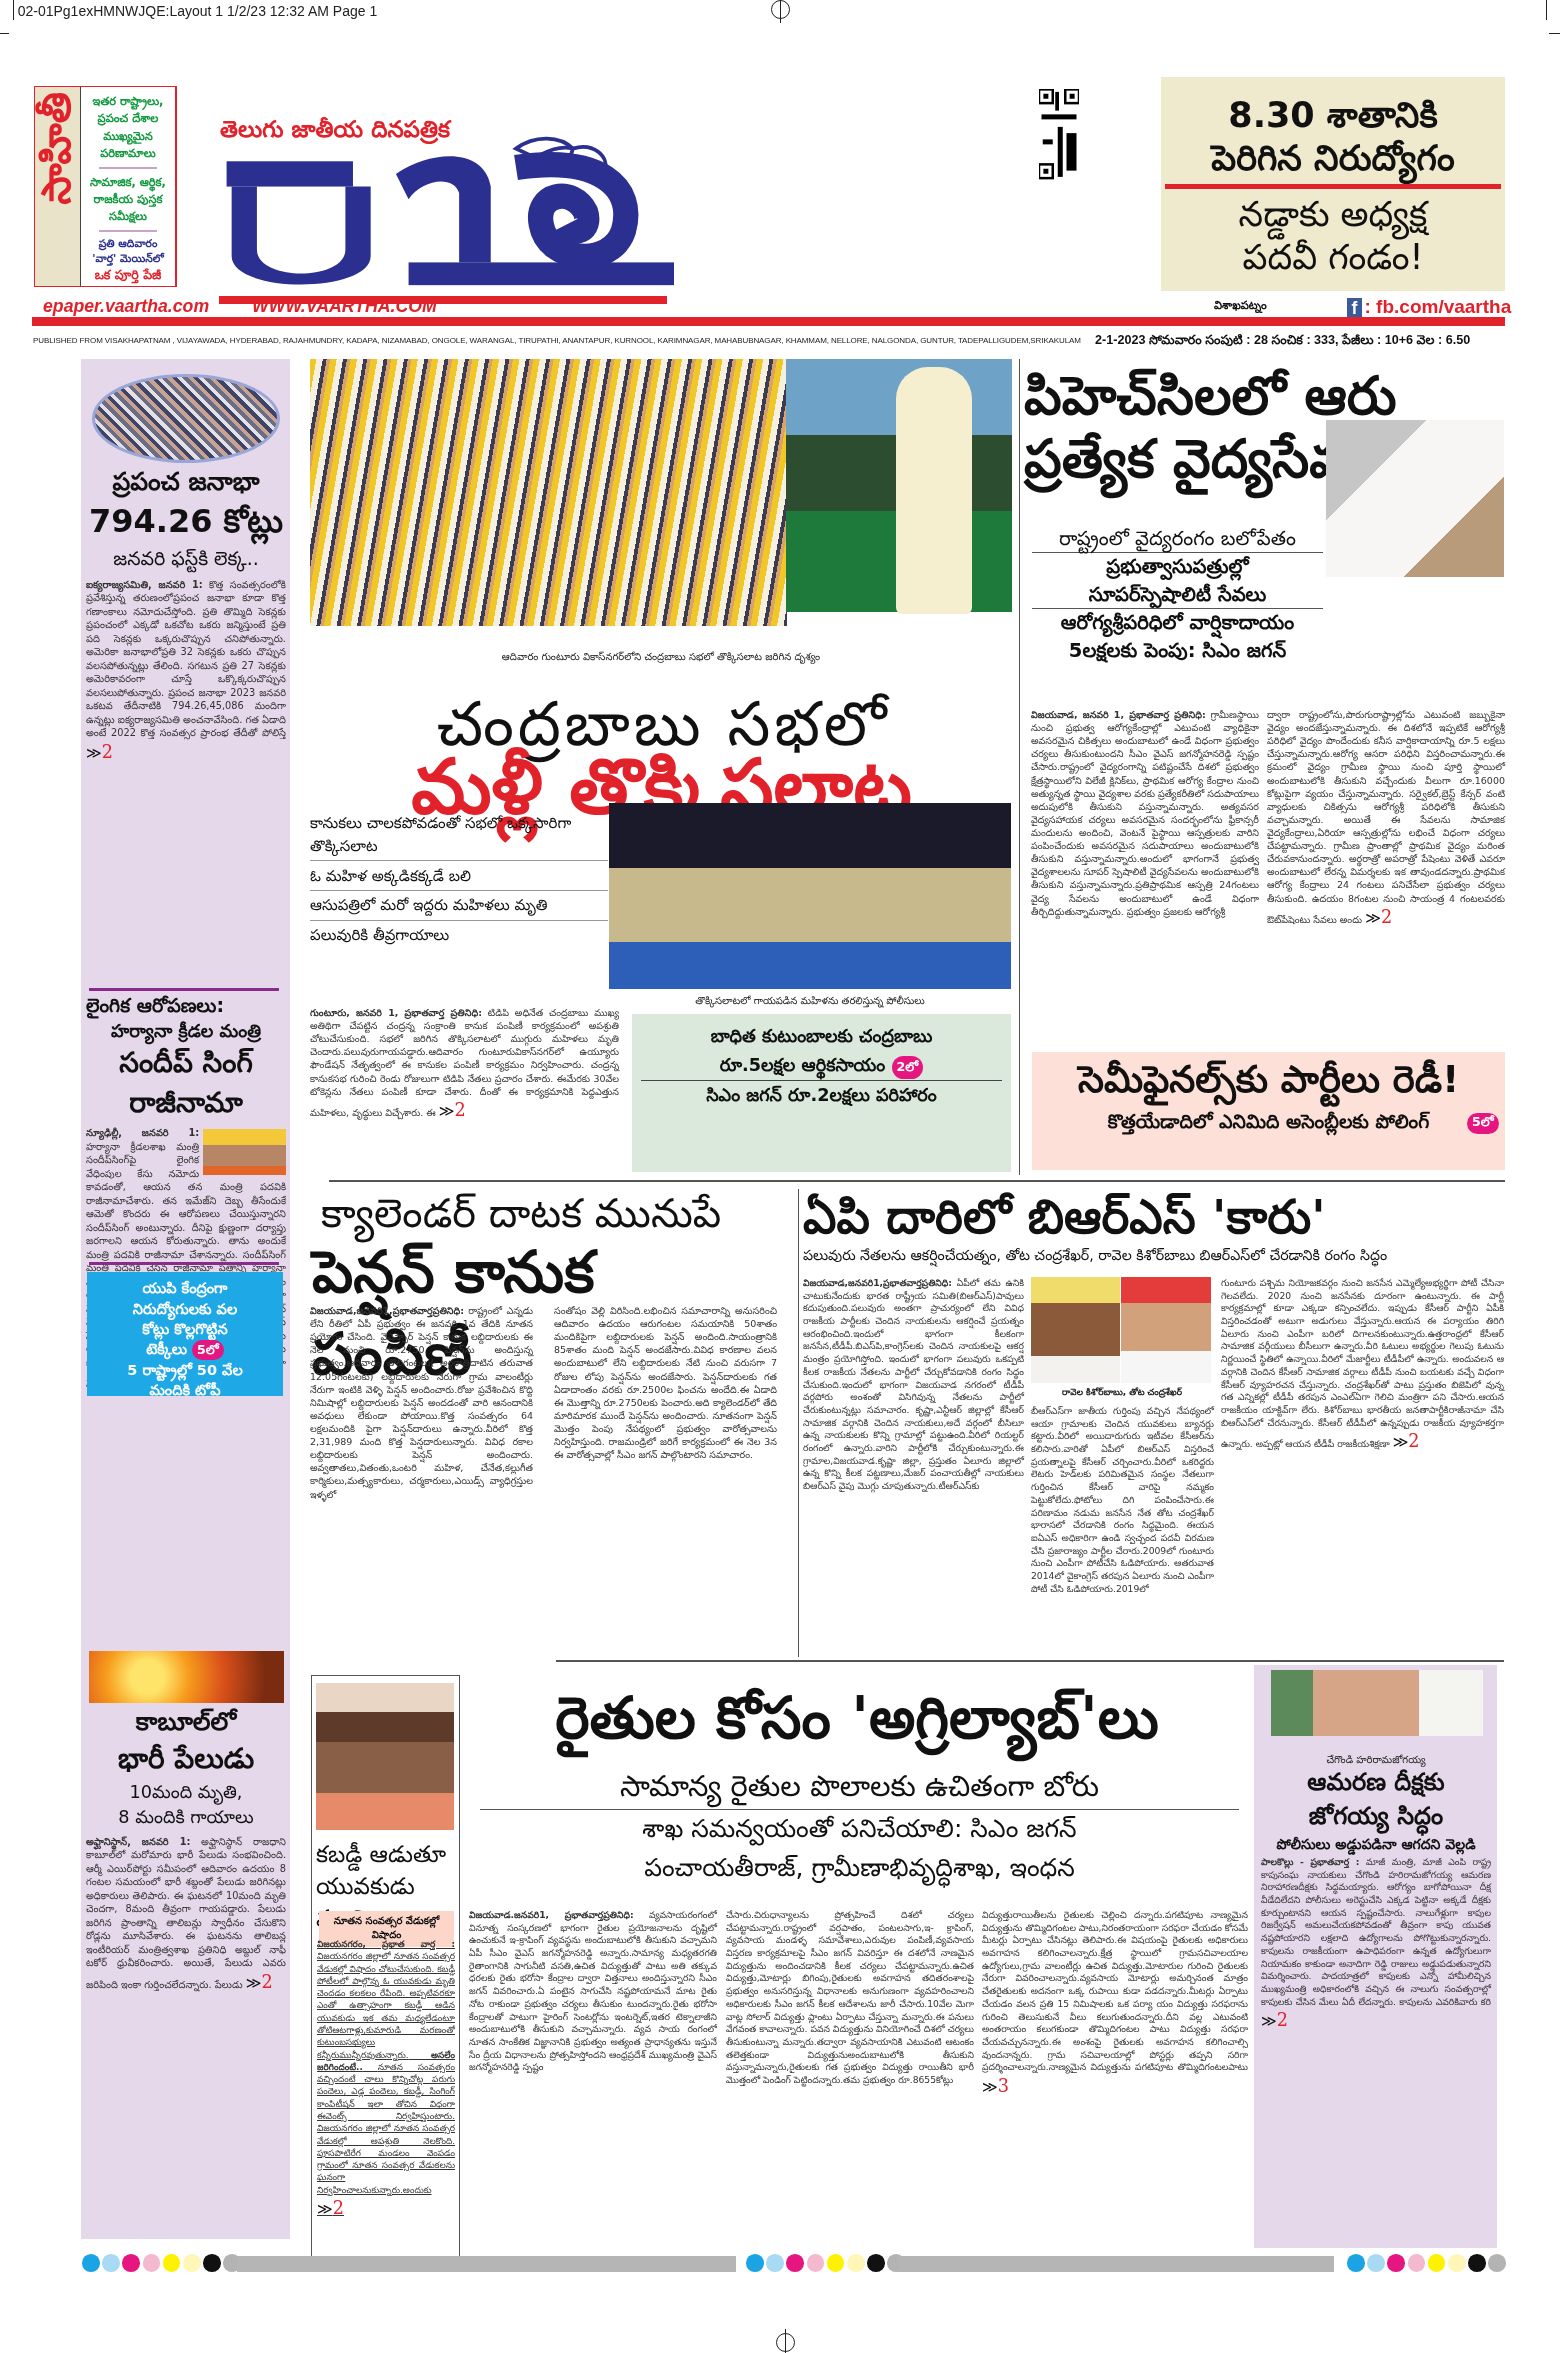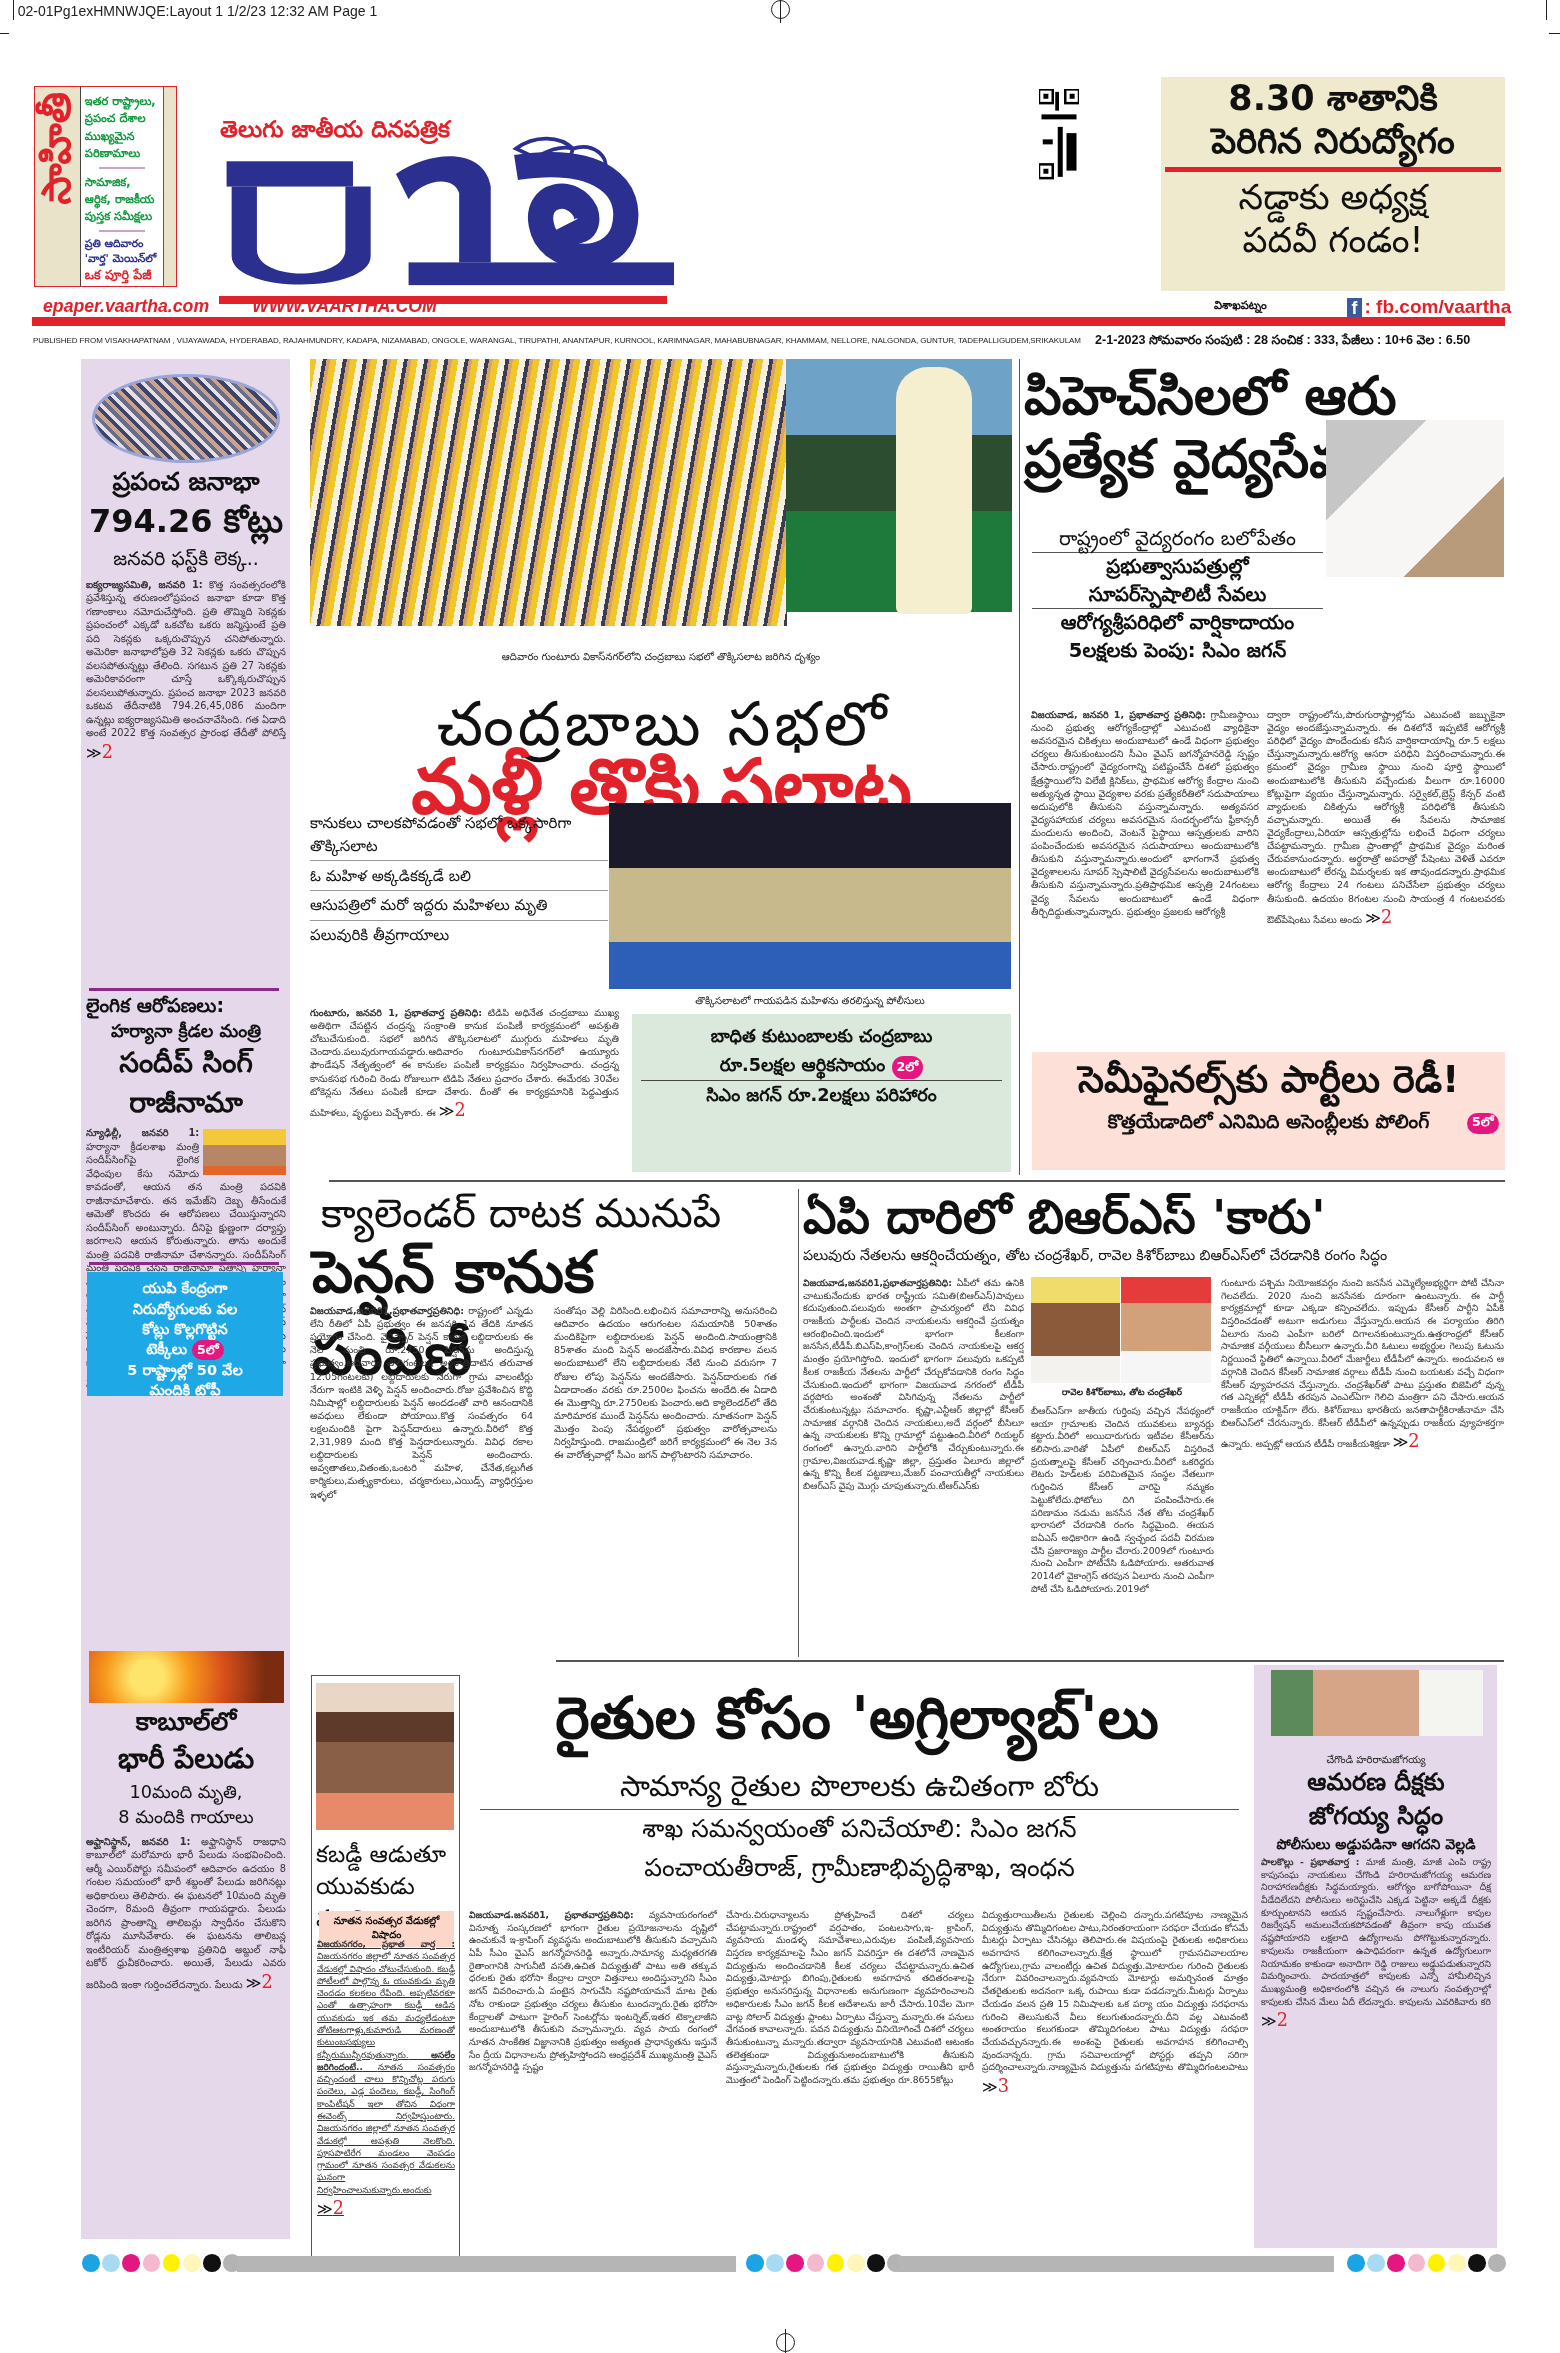--- a/index.html
+++ b/index.html
@@ -7,32 +7,32 @@
   body { position: relative; font-family: "DejaVu Sans", sans-serif; color: #111; }
   .abs { position: absolute; }
   .slug { left: 17.7px; top: 2.5px; font-size: 14px; font-family: "Liberation Sans", sans-serif; color: #222; }
   .crop { background: #222; }
   .reg { width: 19px; height: 19px; border: 1.3px solid #222; border-radius: 50%; }
   .reg::after { content: ""; position: absolute; left: 7.6px; top: -5px; width: 1.3px; height: 26.6px; background: #222; }
   
   .promo { left: 34px; top: 86px; width: 143px; height: 201px; border: 1.3px solid #e2222a; background: #e9e3c9; overflow: hidden; }
   .promo-title { position: absolute; left: 1.3px; top: 5px; writing-mode: vertical-rl; transform: rotate(180deg); font-size: 40px; font-weight: bold; color: #e2222a; line-height: 1; }
   .promo-sub { position: absolute; left: 44px; top: 6.3px; writing-mode: vertical-rl; transform: rotate(180deg); font-size: 15px; color: #2b2f8f; font-weight: bold; }
-  .promo-box { left: 80px; top: 86px; width: 84px; height: 201px; border: 1.3px solid #e2222a; border-left: 1.3px solid #444; background: #fff; padding: 6.3px 3.8px; }
+  .promo-box { left: 80px; top: 86px; width: 96px; height: 201px; border: 1.3px solid #e2222a; border-left: 1.3px solid #444; background: #fff; padding: 6.3px 3.8px; text-align: center; }
   .promo-box .green { color: #119a3e; font-weight: bold; font-size: 11.4px; line-height: 1.5; }
   .promo-box .blue { color: #2b2f8f; font-size: 10.7px; font-weight: bold; line-height: 1.4; }
   .promo-box .red { color: #e2222a; font-size: 12.6px; font-weight: bold; }
   .promo-box hr { border: 0; height: 1.9px; background: #c9a3c9; margin: 5px 14px; }
   .web-links { left: 43px; top: 296px; font-family: "Liberation Sans", sans-serif; font-weight: bold; font-size: 17.7px; color: #e2222a; }
   .web-links span { margin-right: 38px; font-style: italic; }
   .logo-tag { left: 220px; top: 116px; font-size: 23px; color: #e2222a; font-weight: bold; }
   .logo { left: 219px; top: 136px; width: 455px; height: 158px; }
   .logo-red { left: 219px; top: 296px; width: 448px; height: 7.6px; background: #e2222a; }
   .qr { left: 1039px; top: 89px; width: 40px; height: 97px; }
-  .headline-box { left: 1161px; top: 77px; width: 344px; height: 214px; background: #efe9cd; text-align: center; padding-top: 0; }
+  .headline-box { left: 1161px; top: 77px; width: 344px; height: 214px; background: #efe9cd; text-align: center; padding-top: 17px; }
   .headline-box .l1 { font-size: 35px; font-weight: bold; line-height: 1.22; }
   .headline-box .l2 { font-size: 35px; line-height: 1.22; }
   .headline-box hr { border: 0; height: 5px; background: #e2222a; margin: 5px 3.8px 3.8px; }
   .fb { left: 1347px; top: 296px; font-family: "Liberation Sans", sans-serif; font-weight: bold; font-size: 19px; color: #e2222a; }
   .fb .f { display: inline-block; width: 15px; height: 20px; background: #3b5a9c; color: #fff; text-align: center; font-size: 17.7px; margin-right: 2.5px; vertical-align: middle; }
   .city { left: 1214px; top: 298px; font-size: 11.4px; font-weight: bold; }
   .redbar { left: 32px; top: 317px; width: 1473px; height: 8.9px; background: #e2222a; }
   .published { left: 33px; top: 336px; font-family: "Liberation Sans", sans-serif; font-size: 8px; color: #222; letter-spacing: -0.1px; }
   .dateline { left: 1095px; top: 333px; font-size: 12.6px; font-weight: bold; font-family: "Liberation Sans", sans-serif; }
   

